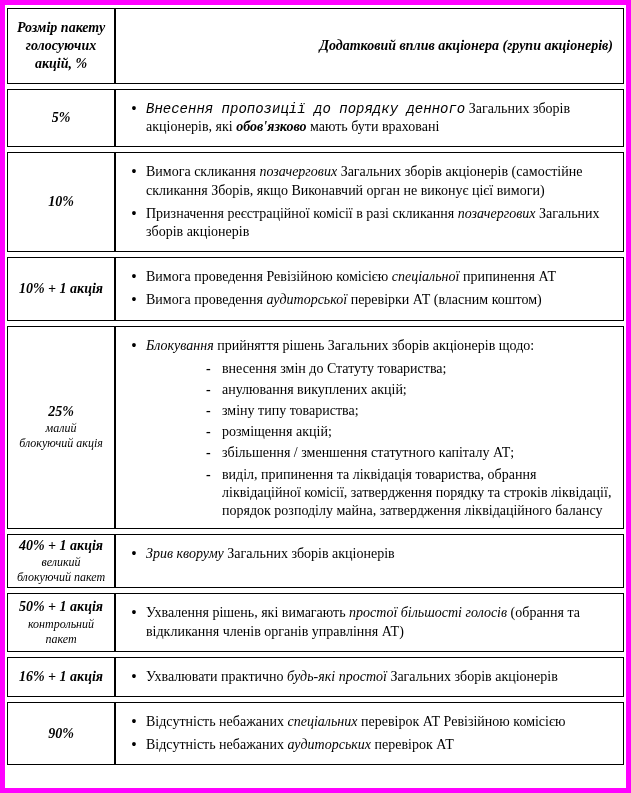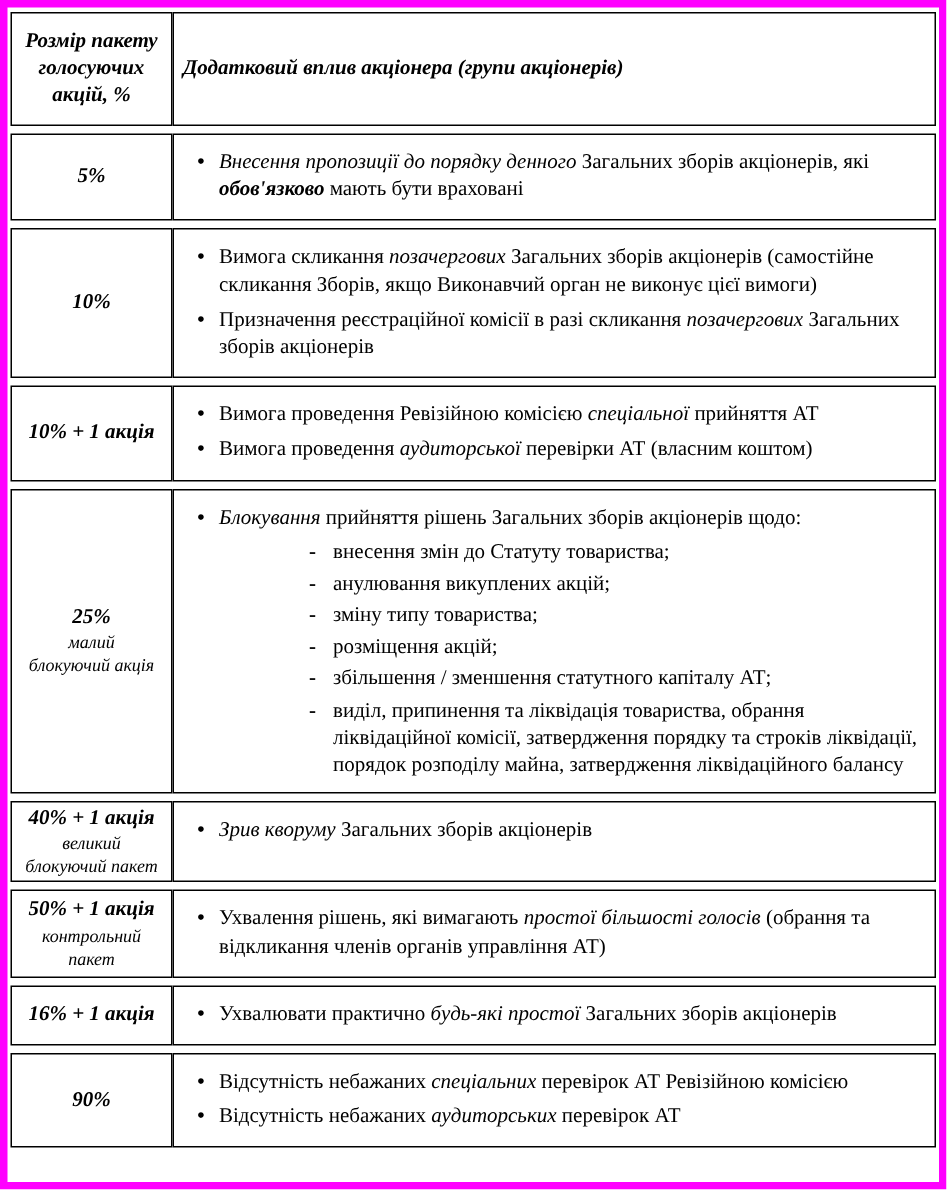--- a/index.html
+++ b/index.html
@@ -38,21 +38,21 @@
     padding: 2px 5px;
     line-height: 1.3;
   }
   td.content {
     vertical-align: top;
     padding: 5px 10px 5px 6px;
     font-size: 14px;
     line-height: 1.3;
   }
   td.content.header {
-    text-align: left;
+    text-align: right;
     vertical-align: middle;
     font-weight: bold;
     font-style: italic;
     margin-left: 16px;
   }
   .sublabel {
     font-weight: normal;
     font-size: 12px;
     line-height: 1.25;
     white-space: pre-line;
@@ -99,21 +99,21 @@
         <td class="label header">Розмір пакету голосуючих акцій, %</td>
         <td class="content header">Додатковий вплив акціонера (групи акціонерів)</td>
       </tr>
     <tr>
           <td class="label">
             <div>5%</div>
           </td>
           <td class="content">
             <div class="bullet">
               <span class="marker">•</span>
-              <span class="btext"><span style="font-style: italic;">Внесення пропозиції до порядку денного</span><span> Загальних зборів акціонерів, які </span><span style="font-style: italic; font-weight: bold;">обов'язково</span><span> мають бути враховані</span></span>
+              <span class="btext"><span style="font-style: italic; font-family: Liberation Mono, monospace;">Внесення пропозиції до порядку денного</span><span> Загальних зборів акціонерів, які </span><span style="font-style: italic; font-weight: bold;">обов'язково</span><span> мають бути враховані</span></span>
             </div>
           </td>
         </tr>
         <tr>
           <td class="label">
             <div>10%</div>
           </td>
           <td class="content">
             <div class="bullet">
               <span class="marker">•</span>
@@ -125,21 +125,21 @@
             </div>
           </td>
         </tr>
         <tr>
           <td class="label">
             <div>10% + 1 акція</div>
           </td>
           <td class="content">
             <div class="bullet">
               <span class="marker">•</span>
-              <span class="btext"><span>Вимога проведення Ревізійною комісією </span><span style="font-style: italic; margin-top: 28px;">спеціальної</span><span> прийняття АТ</span></span>
+              <span class="btext"><span>Вимога проведення Ревізійною комісією </span><span style="font-style: italic; margin-top: 28px;">спеціальної</span><span> припинення АТ</span></span>
             </div>
             <div class="bullet">
               <span class="marker">•</span>
               <span class="btext"><span>Вимога проведення </span><span style="font-style: italic; margin-top: 45px;">аудиторської</span><span> перевірки АТ (власним коштом)</span></span>
             </div>
           </td>
         </tr>
         <tr>
           <td class="label">
             <div>25%</div>

